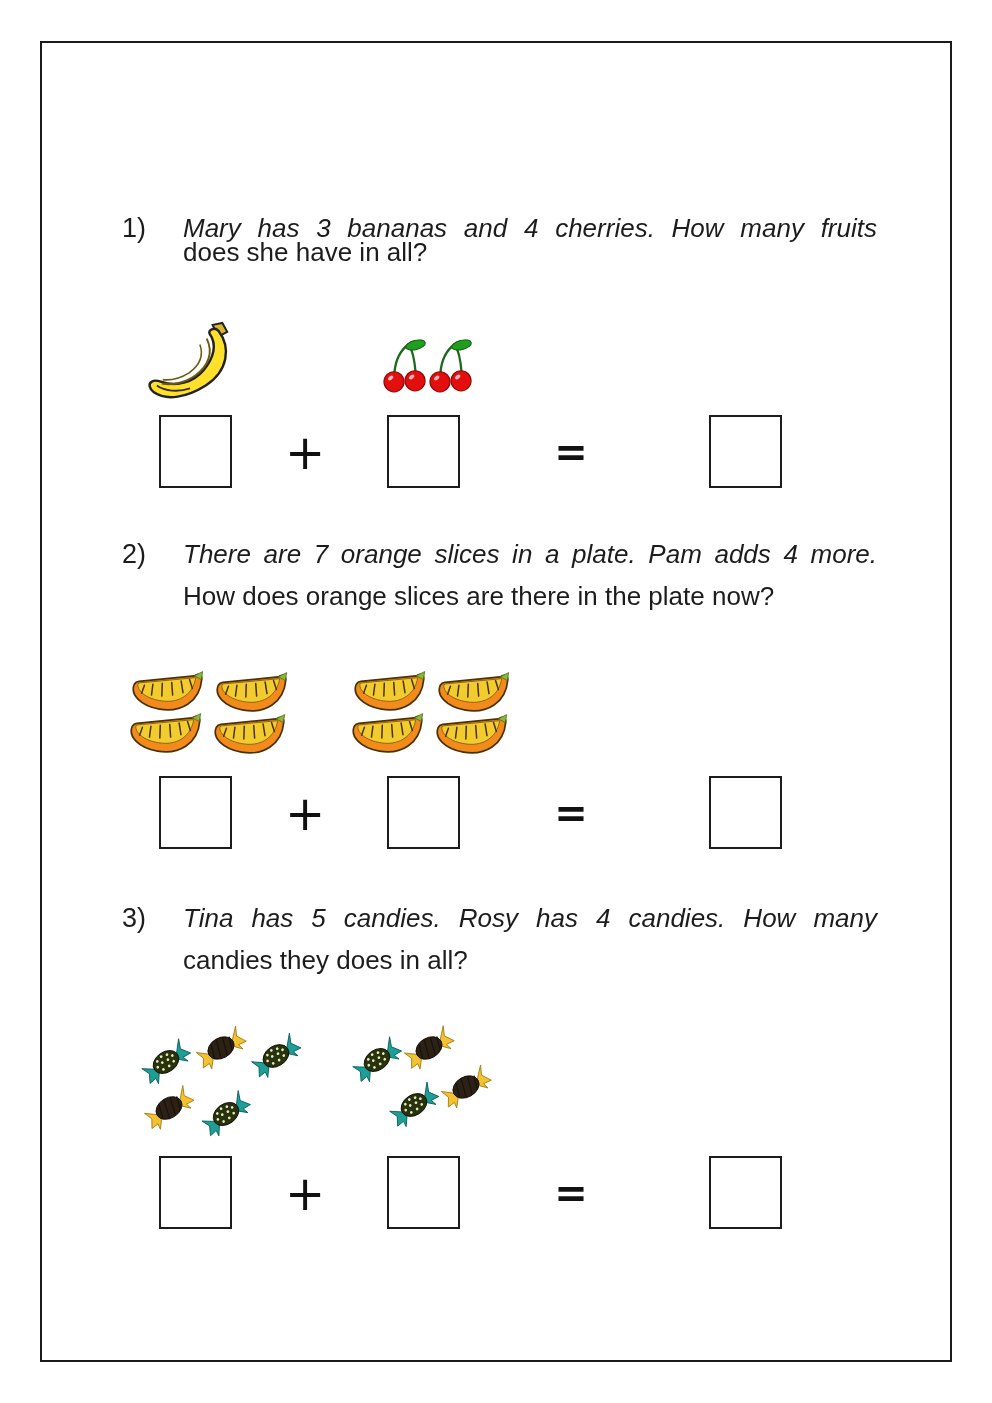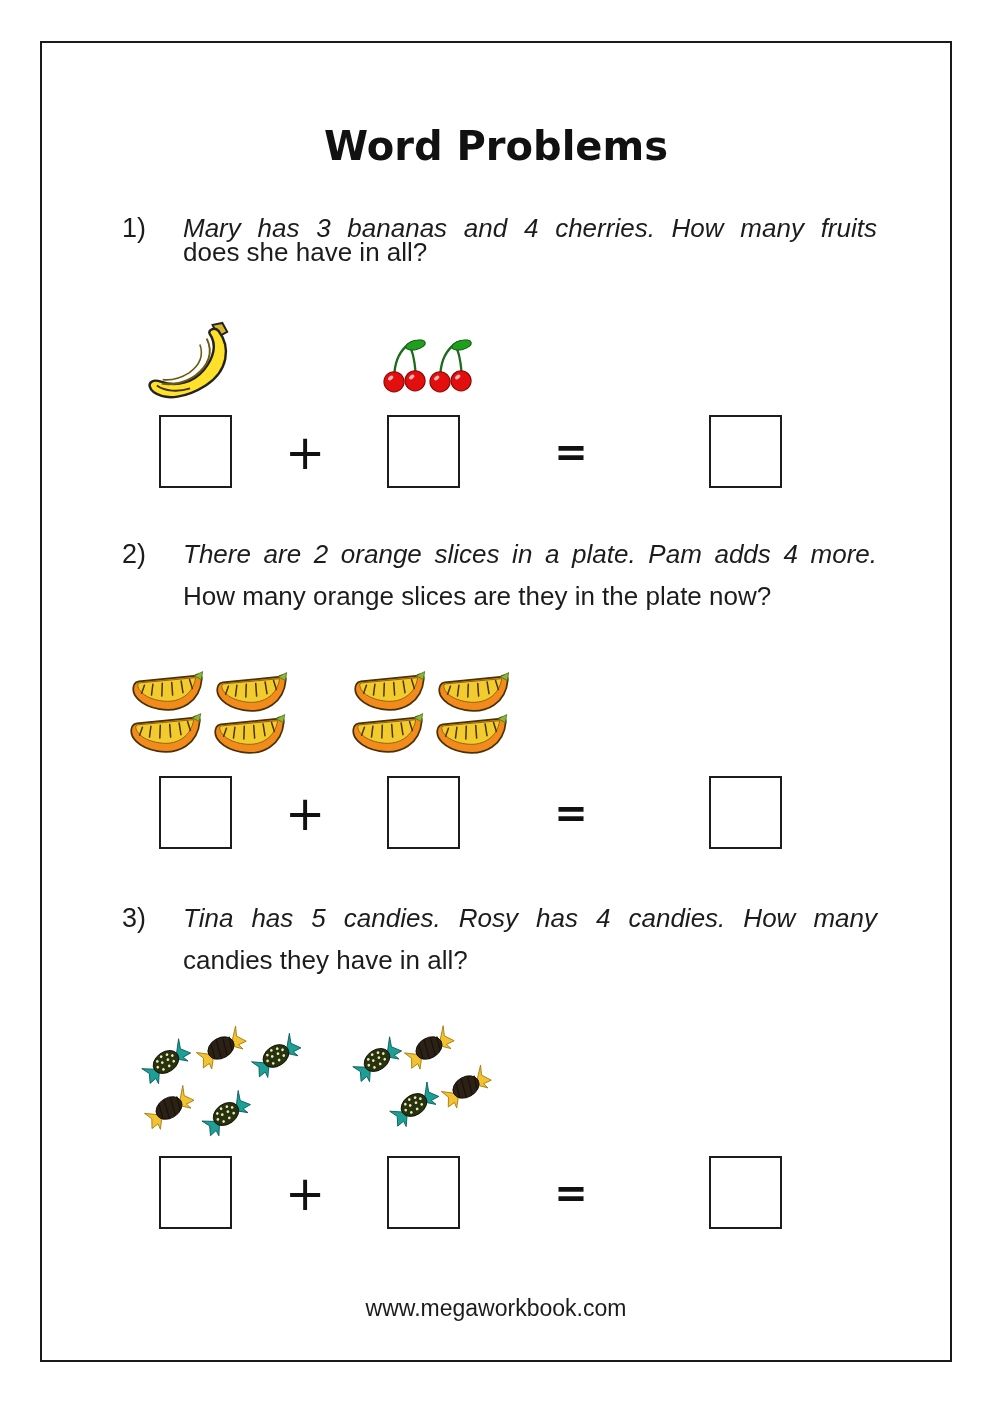--- a/index.html
+++ b/index.html
@@ -22,21 +22,20 @@
   .plus{left:245px;font-size:48px;font-weight:400;}
   .eq{left:511px;font-size:40px;font-weight:700;}
   .footer{position:absolute;top:1252px;left:0;width:100%;text-align:center;font-size:23px;color:#1c1c1c;}
 </style>
 </head>
 <body>
 
 <div class="canvas">
   <div class="page">
 
-    <div class="title">Word Problems</div>
 
     <section>
       <div class="pnum" style="top:168px">1)</div>
       <div class="pline justify" style="top:168px">Mary has 3 bananas and 4 cherries. How many fruits</div>
       <div class="pline" style="top:192px">does she have in all?</div>
       <div class="illo" style="left: 103px; top: 278px;">
           <span class="item" style="left:0;top:0"><svg width="98" height="86" viewBox="0 0 100 88">
 <path d="M69,4 l10,-2 5,9 -9,5 z" fill="#d9b62a" stroke="#222" stroke-width="2"></path>
 <path d="M75,10 C88,27 85,51 62,66 C43,78 22,82 9,73 C4,69 3,64 7,62 C10,60 13,61 16,62 C33,68 50,62 60,50 C70,38 74,24 66,13 C64,9 71,6 75,10 Z" fill="#FFE12B" stroke="#222" stroke-width="2.5" stroke-linejoin="round"></path>
 <path d="M63,18 C70,32 65,46 51,56 C41,63 28,66 17,64" fill="none" stroke="#6b5a10" stroke-width="2"></path>
@@ -68,22 +67,22 @@
         <div class="abox b1"></div>
         <div class="op plus">+</div>
         <div class="abox b2"></div>
         <div class="op eq">=</div>
         <div class="abox b3"></div>
       </div>
     </section>
 
     <section>
       <div class="pnum" style="top:494px">2)</div>
-      <div class="pline justify" style="top:494px">There are 2 orange slices in a plate. Pam adds 4 more.</div>
-      <div class="pline" style="top:536px">How many orange slices are they in the plate now?</div>
+      <div class="pline justify" style="top:494px">There are 7 orange slices in a plate. Pam adds 4 more.</div>
+      <div class="pline" style="top:536px">How does orange slices are there in the plate now?</div>
       <div class="illo" style="left: 85px; top: 622px;">
           <span class="item" style="left:0px;top:0px"><svg width="80" height="47" viewBox="0 0 84 50">
 <path d="M7,21 C3,31 13,43 34,47 C57,51 77,39 79,15 C79.5,10 75,8.5 71,11.5 L12,17.5 C8,18 8,19.5 7,21 Z" fill="#F28A1C" stroke="#4a3208" stroke-width="1.8" stroke-linejoin="round"></path>
 <path d="M11,20 C10,28.5 22,37 39,38.5 C56,40 70,30.5 72.5,13.5 L13,19 Z" fill="#F2CB2E" stroke="#8a6210" stroke-width="1"></path>
 <path d="M71,11.5 l9,-4.5 -1.5,8.5 z" fill="#8ab83a" stroke="#4a6a14" stroke-width="0.8"></path>
 <g stroke="#4a3408" stroke-width="1.6" stroke-linecap="round" fill="none">
 <path d="M18,21.5 L15,30"></path>
                 <path d="M27,20.5 L25.5,32"></path>
                 <path d="M37,19.5 L36.5,33"></path>
                 <path d="M47,18.5 L48,32"></path>
@@ -190,21 +189,21 @@
         <div class="op plus">+</div>
         <div class="abox b2"></div>
         <div class="op eq">=</div>
         <div class="abox b3"></div>
       </div>
     </section>
 
     <section>
       <div class="pnum" style="top:858px">3)</div>
       <div class="pline justify" style="top:858px">Tina has 5 candies. Rosy has 4 candies. How many</div>
-      <div class="pline" style="top:900px">candies they have in all?</div>
+      <div class="pline" style="top:900px">candies they does in all?</div>
       <div class="illo" style="left: 97px; top: 988px;">
           <span class="item candy" style="left:0px;top:14px;transform:rotate(-35deg)"><svg width="54" height="34" viewBox="0 0 64 40">
 <path d="M17,20 L4,10 L8,20 L2,30 L11,29 L10,36 L18,26 Z" fill="#1D9E96" stroke="#0b5f5a" stroke-width="1" stroke-linejoin="round"></path>
 <path d="M47,20 L60,6 L55,17 L62,28 L52,27 L54,34 L46,26 Z" fill="#1D9E96" stroke="#0b5f5a" stroke-width="1" stroke-linejoin="round"></path>
 <ellipse cx="32" cy="20" rx="16.5" ry="12" fill="#27330f" stroke="#120d06" stroke-width="1"></ellipse>
               <g fill="#ece8b8">
                 <circle cx="24" cy="13.5" r="1.6"></circle>
                 <circle cx="31" cy="11.5" r="1.6"></circle>
                 <circle cx="38" cy="13.5" r="1.6"></circle>
                 <circle cx="20.5" cy="19.5" r="1.6"></circle>
@@ -333,15 +332,14 @@
         </div>
       <div class="eqrow" style="top:1113px">
         <div class="abox b1"></div>
         <div class="op plus">+</div>
         <div class="abox b2"></div>
         <div class="op eq">=</div>
         <div class="abox b3"></div>
       </div>
     </section>
 
-    <div class="footer">www.megaworkbook.com</div>
   </div>
 </div>
 
 </body></html>

